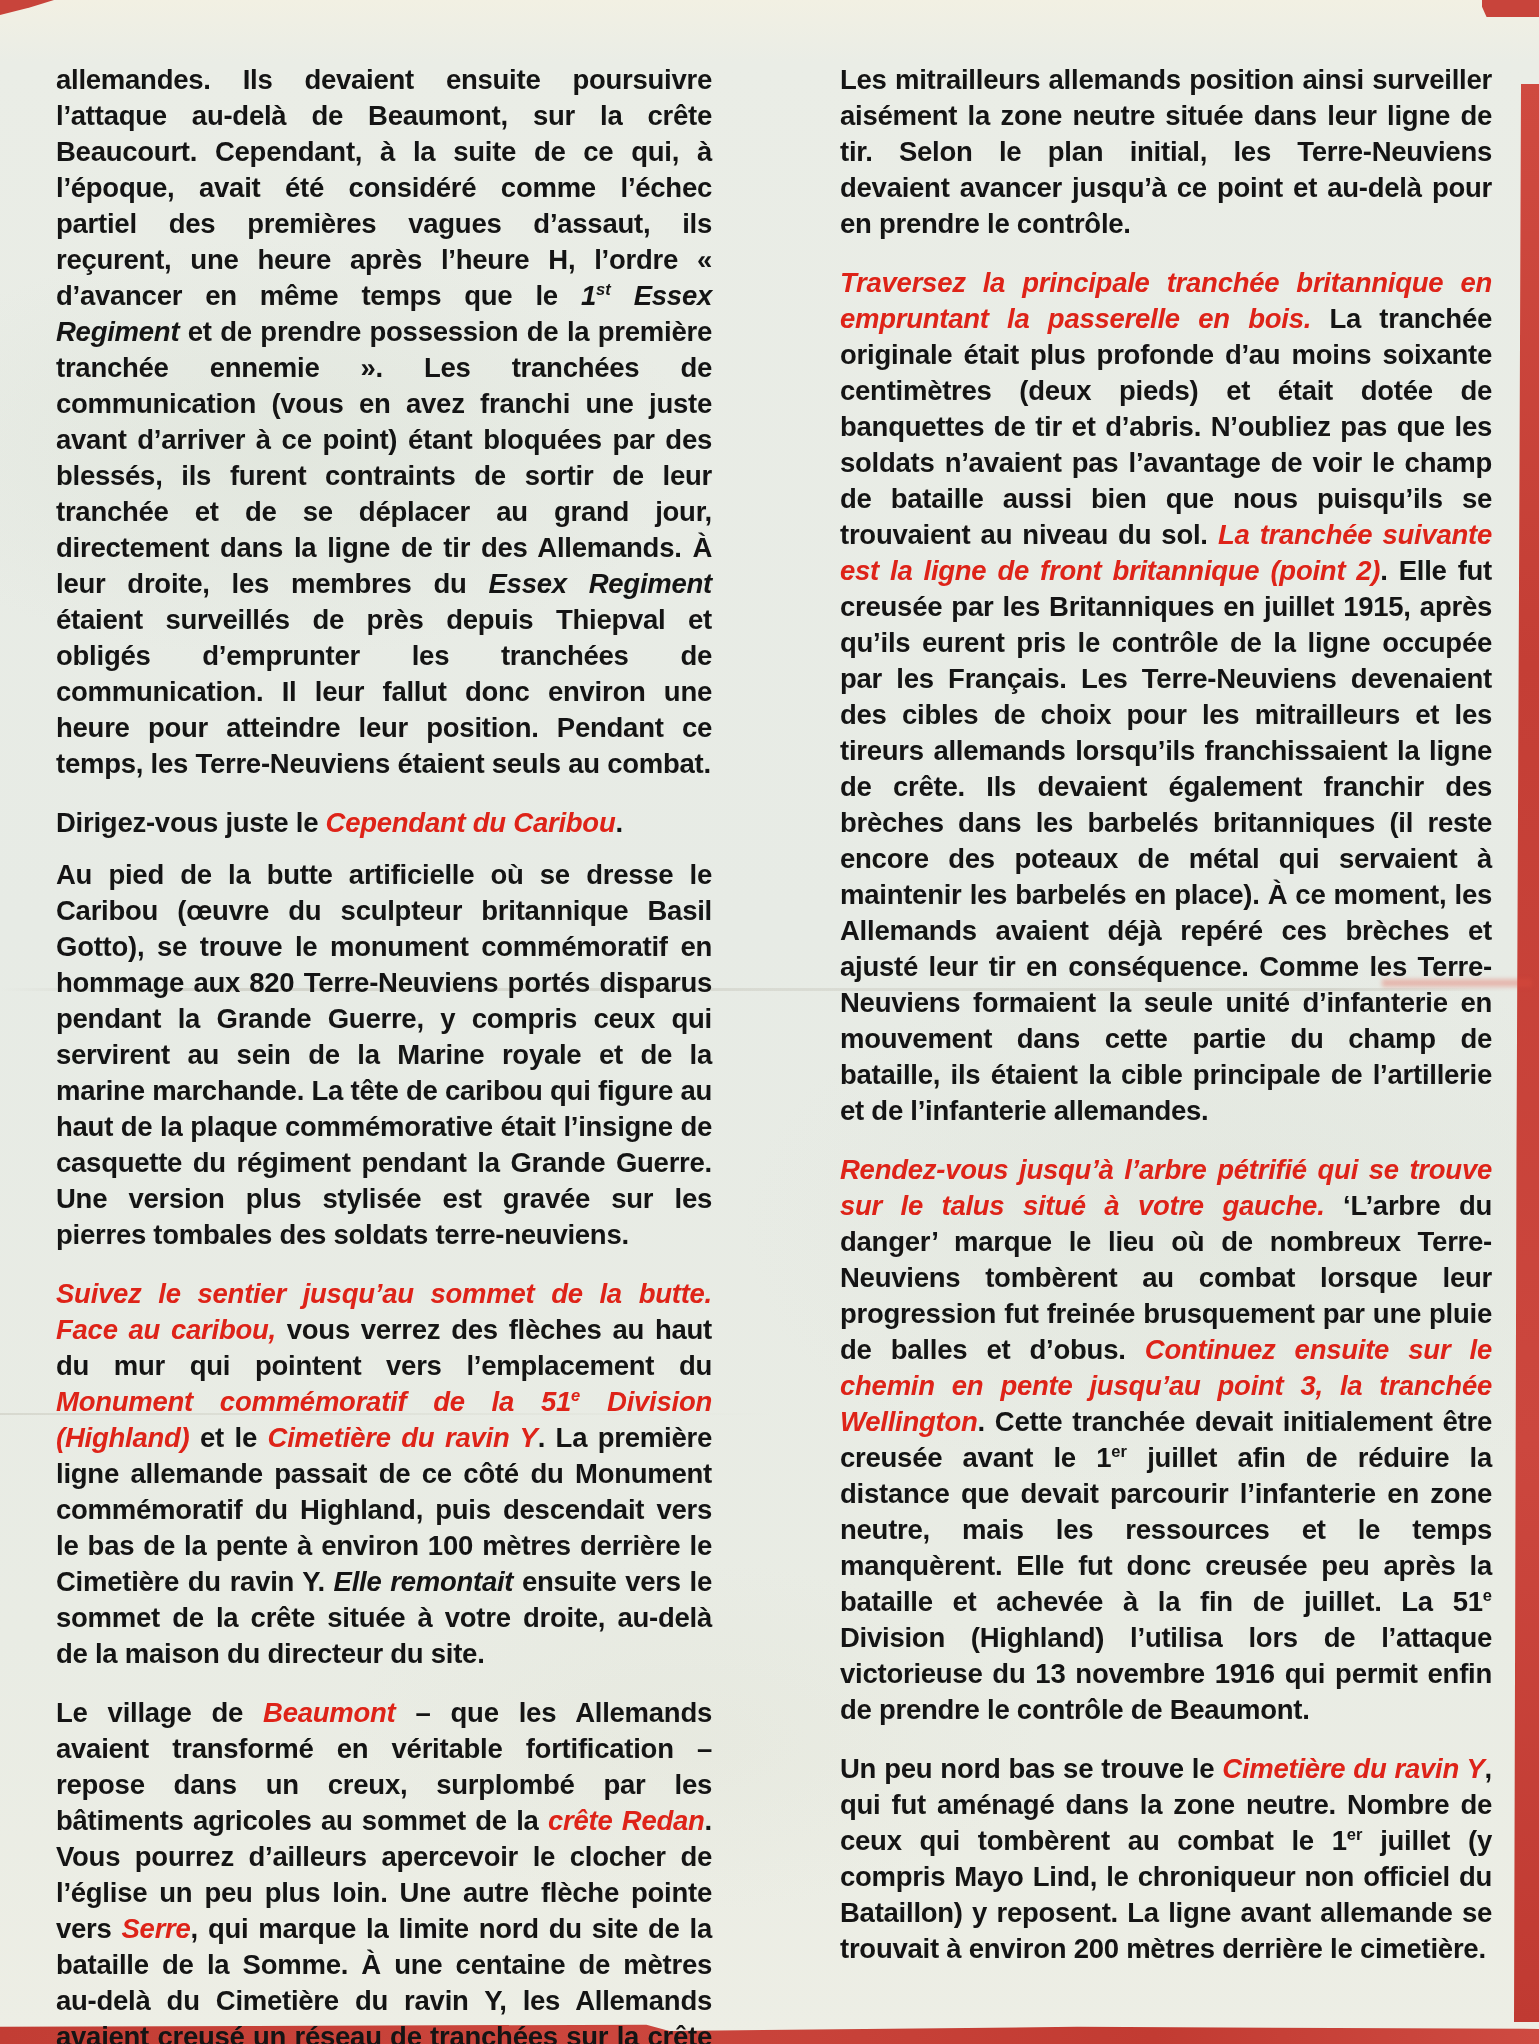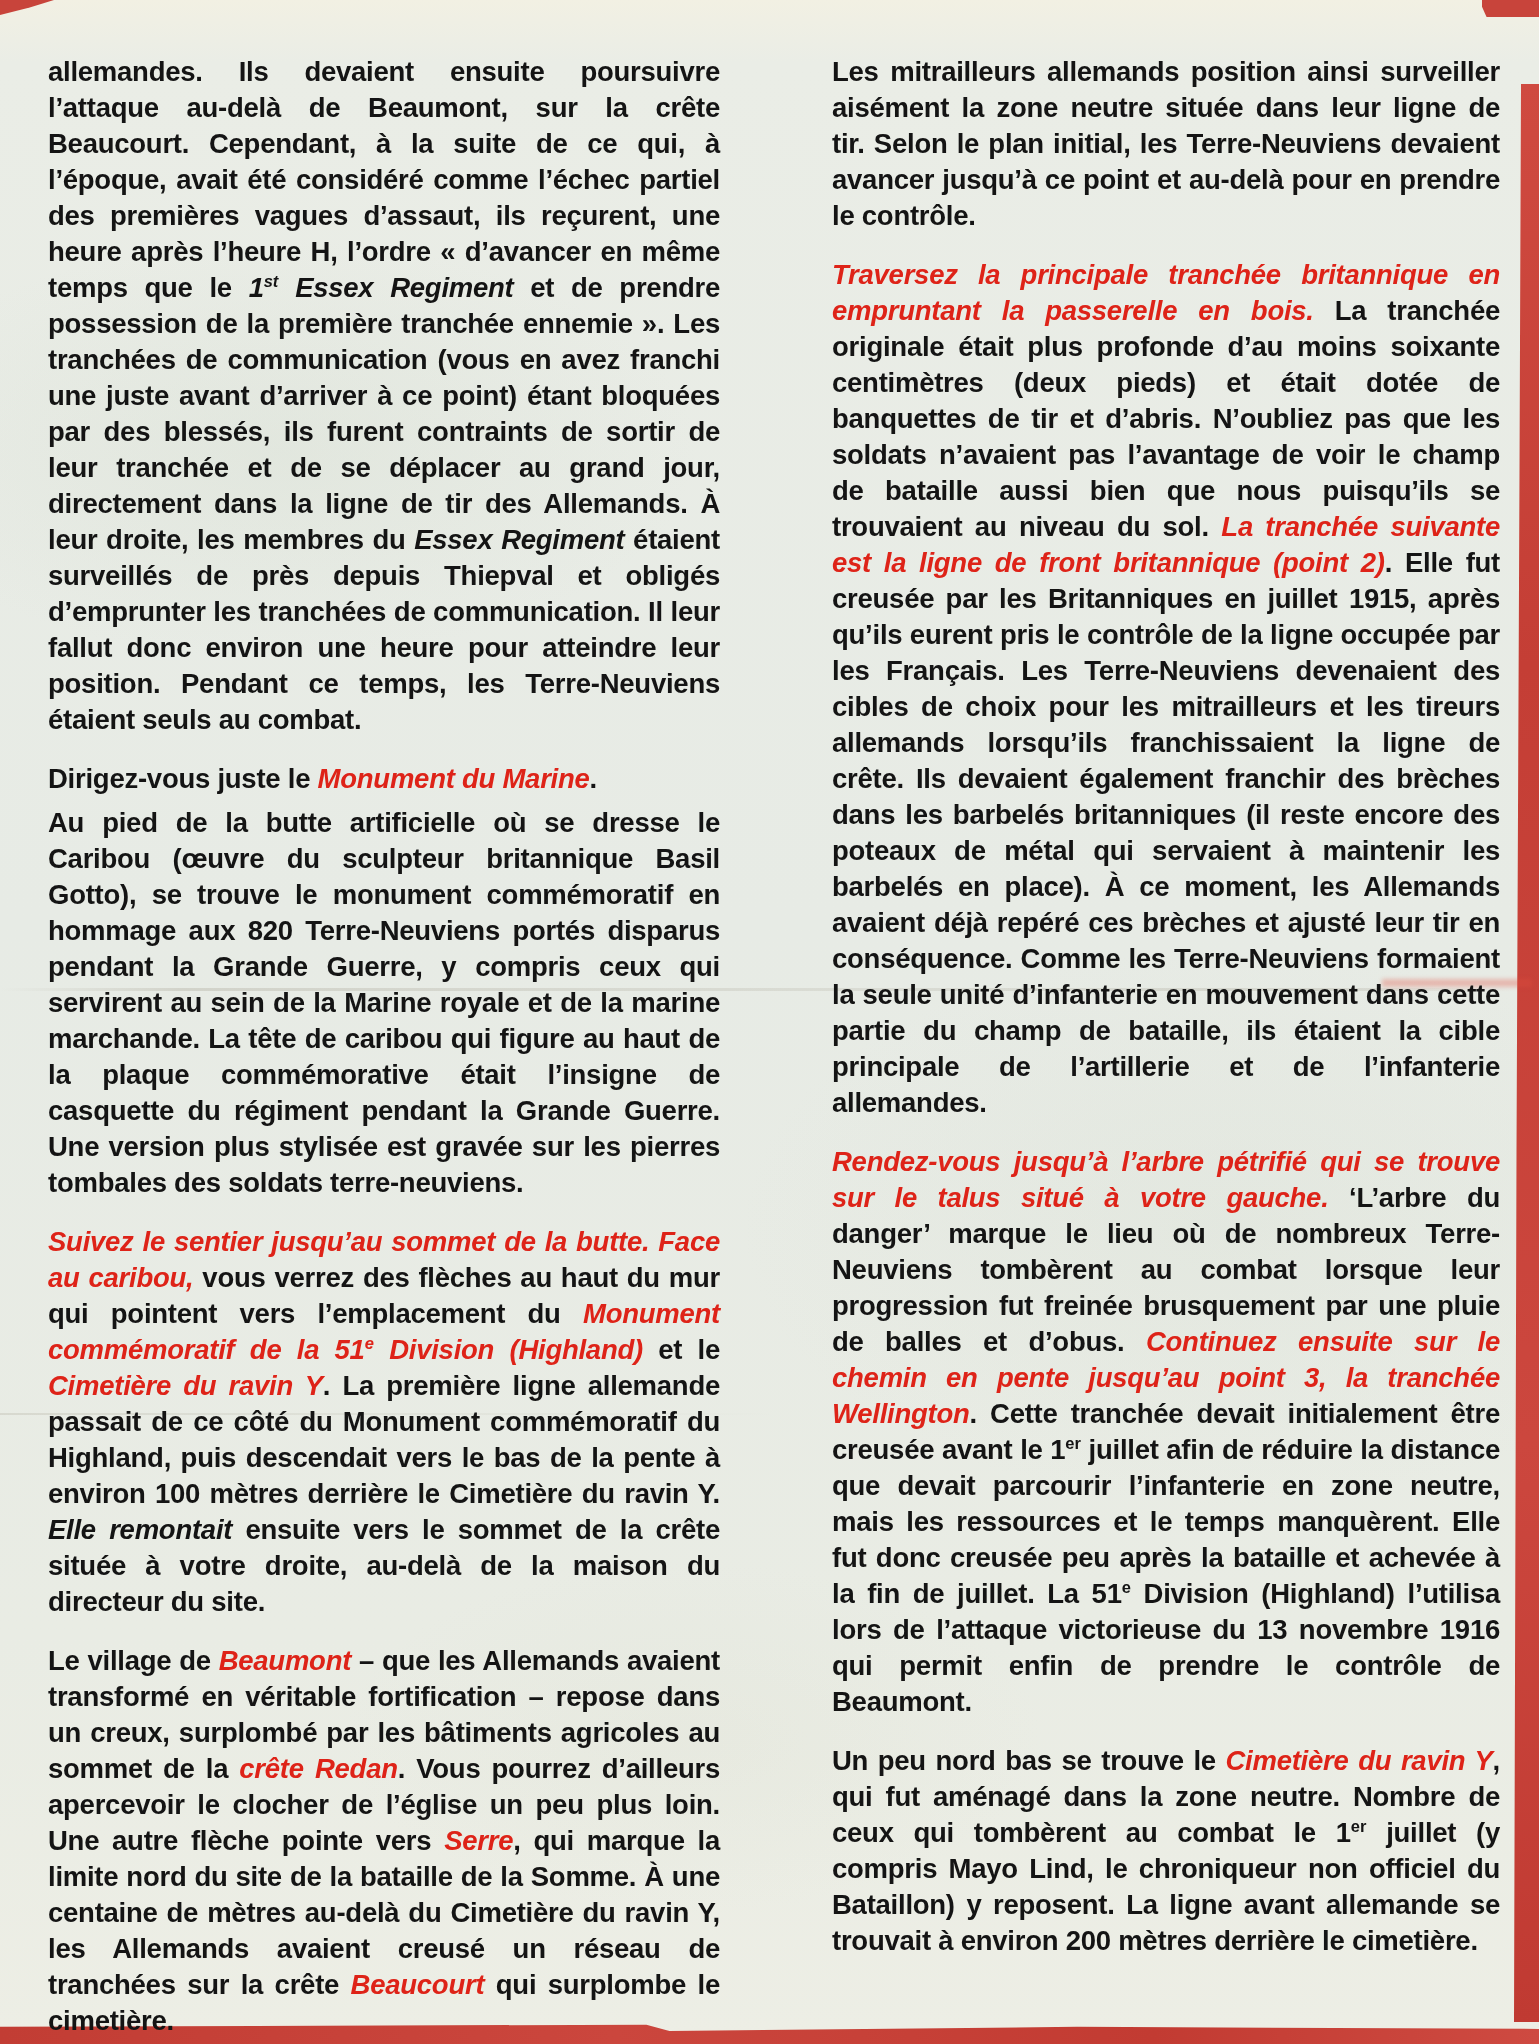--- a/index.html
+++ b/index.html
@@ -23,21 +23,21 @@
   .columns{
     position:absolute;top:46px;left:40px;display:flex;gap:96px;
   }
   .col{
     width:688px;
     color:var(--ink,#141414);
     font-size:27.5px;line-height:36px;font-weight:700;
     text-align:justify;letter-spacing:-0.25px;
   }
   .col-right{width:684px;}
-  .col p{margin:8px;}
+  .col p{margin:16px;}
   .col p.gap{margin-top:23px;}
   .red{color:var(--red,#de2318);font-style:italic;}
   .it{font-style:italic;}
   sup{font-size:0.6em;line-height:0;vertical-align:super;letter-spacing:0;}
   
   .edge{position:absolute;background:var(--edge,#c8443b);}
   .edge-top-left{left:0;top:0;width:54px;height:15px;
     clip-path:polygon(0 0,100% 0,55% 50%,0 100%);}
   .edge-top-right{right:0;top:0;width:57px;height:17px;
     clip-path:polygon(0 0,100% 0,100% 100%,8% 100%,0 40%);}
@@ -62,21 +62,21 @@
   <div class="edge edge-top-right"></div>
   <div class="edge edge-right"></div>
   <div class="edge edge-bottom"></div>
   <div class="crease-1"></div>
   <div class="crease-2"></div>
   <div class="smudge"></div>
 
   <div class="columns">
     <div class="col col-left">
         <p><span>allemandes. Ils devaient ensuite poursuivre l’attaque au-delà de Beaumont, sur la crête Beaucourt. Cependant, à la suite de ce qui, à l’époque, avait été considéré comme l’échec partiel des premières vagues d’assaut, ils reçurent, une heure après l’heure H, l’ordre « d’avancer en même temps que le </span><span class="it">1</span><sup class="it">st</sup><span> </span><span class="it">Essex Regiment</span><span> et de prendre possession de la première tranchée ennemie ». Les tranchées de communication (vous en avez franchi une juste avant d’arriver à ce point) étant bloquées par des blessés, ils furent contraints de sortir de leur tranchée et de se déplacer au grand jour, directement dans la ligne de tir des Allemands. À leur droite, les membres du </span><span class="it">Essex Regiment</span><span> étaient surveillés de près depuis Thiepval et obligés d’emprunter les tranchées de communication. Il leur fallut donc environ une heure pour atteindre leur position. Pendant ce temps, les Terre-Neuviens étaient seuls au combat.</span></p>
-        <p class="gap"><span>Dirigez-vous juste le </span><span class="red">Monument du Marine</span><span>.</span></p>
+        <p class="gap"><span>Dirigez-vous juste le </span><span class="red">Cependant du Caribou</span><span>.</span></p>
         <p><span>Au pied de la butte artificielle où se dresse le Caribou (œuvre du sculpteur britannique Basil Gotto), se trouve le monument commémoratif en hommage aux 820 Terre-Neuviens portés disparus pendant la Grande Guerre, y compris ceux qui servirent au sein de la Marine royale et de la marine marchande. La tête de caribou qui figure au haut de la plaque commémorative était l’insigne de casquette du régiment pendant la Grande Guerre. Une version plus stylisée est gravée sur les pierres tombales des soldats terre-neuviens.</span></p>
         <p class="gap"><span class="red">Suivez le sentier jusqu’au sommet de la butte. Face au caribou,</span><span> vous verrez des flèches au haut du mur qui pointent vers l’emplacement du </span><span class="red">Monument commémoratif de la 51</span><sup class="red">e</sup><span class="red"> Division (Highland)</span><span> et le </span><span class="red">Cimetière du ravin Y</span><span>. La première ligne allemande passait de ce côté du Monument commémoratif du Highland, puis descendait vers le bas de la pente à environ 100 mètres derrière le Cimetière du ravin Y. </span><span class="it">Elle remontait</span><span> ensuite vers le sommet de la crête située à votre droite, au-delà de la maison du directeur du site.</span></p>
         <p class="gap"><span>Le village de </span><span class="red">Beaumont</span><span> – que les Allemands avaient transformé en véritable fortification – repose dans un creux, surplombé par les bâtiments agricoles au sommet de la </span><span class="red">crête Redan</span><span>. Vous pourrez d’ailleurs apercevoir le clocher de l’église un peu plus loin. Une autre flèche pointe vers </span><span class="red">Serre</span><span>, qui marque la limite nord du site de la bataille de la Somme. À une centaine de mètres au-delà du Cimetière du ravin Y, les Allemands avaient creusé un réseau de tranchées sur la crête </span><span class="red">Beaucourt</span><span> qui surplombe le cimetière.</span></p>
       </div>
     <div class="col col-right">
         <p><span>Les mitrailleurs allemands position ainsi surveiller aisément la zone neutre située dans leur ligne de tir. Selon le plan initial, les Terre-Neuviens devaient avancer jusqu’à ce point et au-delà pour en prendre le contrôle.</span></p>
         <p class="gap"><span class="red">Traversez la principale tranchée britannique en empruntant la passerelle en bois.</span><span> La tranchée originale était plus profonde d’au moins soixante centimètres (deux pieds) et était dotée de banquettes de tir et d’abris. N’oubliez pas que les soldats n’avaient pas l’avantage de voir le champ de bataille aussi bien que nous puisqu’ils se trouvaient au niveau du sol. </span><span class="red">La tranchée suivante est la ligne de front britannique (point 2)</span><span>. Elle fut creusée par les Britanniques en juillet 1915, après qu’ils eurent pris le contrôle de la ligne occupée par les Français. Les Terre-Neuviens devenaient des cibles de choix pour les mitrailleurs et les tireurs allemands lorsqu’ils franchissaient la ligne de crête. Ils devaient également franchir des brèches dans les barbelés britanniques (il reste encore des poteaux de métal qui servaient à maintenir les barbelés en place). À ce moment, les Allemands avaient déjà repéré ces brèches et ajusté leur tir en conséquence. Comme les Terre-Neuviens formaient la seule unité d’infanterie en mouvement dans cette partie du champ de bataille, ils étaient la cible principale de l’artillerie et de l’infanterie allemandes.</span></p>
         <p class="gap"><span class="red">Rendez-vous jusqu’à l’arbre pétrifié qui se trouve sur le talus situé à votre gauche.</span><span> ‘L’arbre du danger’ marque le lieu où de nombreux Terre-Neuviens tombèrent au combat lorsque leur progression fut freinée brusquement par une pluie de balles et d’obus. </span><span class="red">Continuez ensuite sur le chemin en pente jusqu’au point 3, la tranchée Wellington</span><span>. Cette tranchée devait initialement être creusée avant le 1</span><sup>er</sup><span> juillet afin de réduire la distance que devait parcourir l’infanterie en zone neutre, mais les ressources et le temps manquèrent. Elle fut donc creusée peu après la bataille et achevée à la fin de juillet. La 51</span><sup>e</sup><span> Division (Highland) l’utilisa lors de l’attaque victorieuse du 13 novembre 1916 qui permit enfin de prendre le contrôle de Beaumont.</span></p>
         <p class="gap"><span>Un peu nord bas se trouve le </span><span class="red">Cimetière du ravin Y</span><span>, qui fut aménagé dans la zone neutre. Nombre de ceux qui tombèrent au combat le 1</span><sup>er</sup><span> juillet (y compris Mayo Lind, le chroniqueur non officiel du Bataillon) y reposent. La ligne avant allemande se trouvait à environ 200 mètres derrière le cimetière.</span></p>
       </div>

